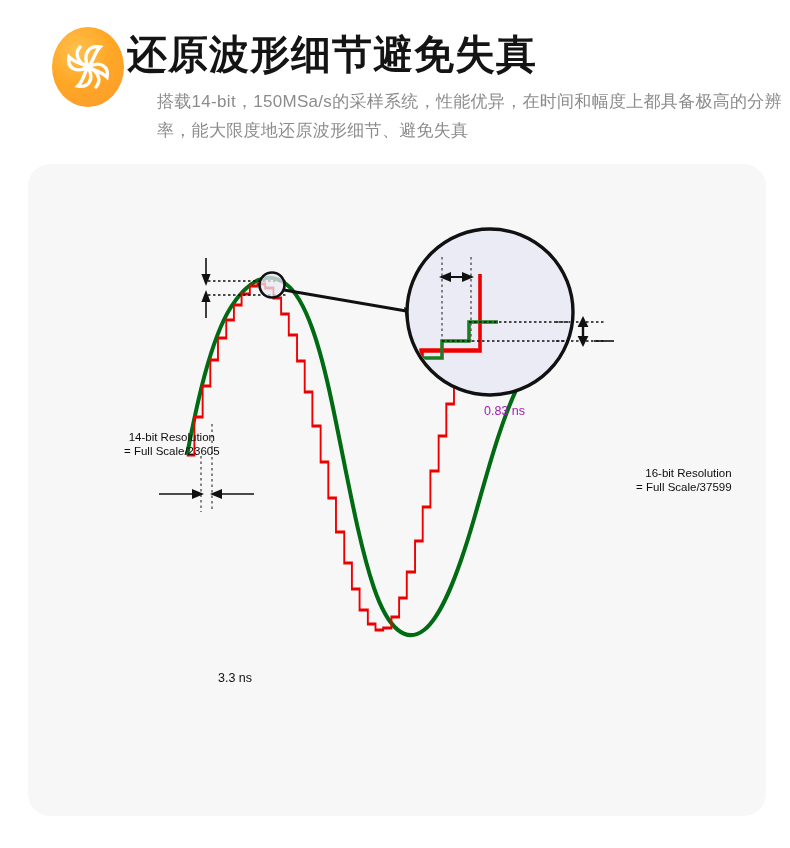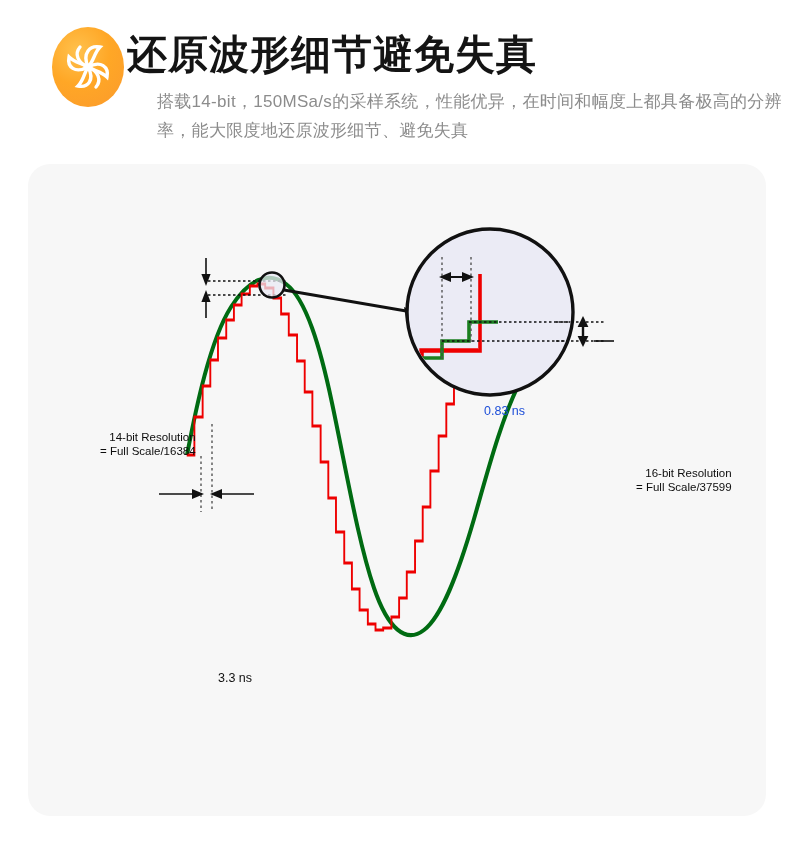--- a/index.html
+++ b/index.html
@@ -43,24 +43,24 @@
     position:absolute; left:172px; top:678px;
   }
   .legend-row{display:flex;align-items:center;height:26px;}
   .legend-label{
     font-size:18.5px;color:#111;white-space:pre;letter-spacing:.1px;
   }
   .ann{
     position:absolute; font-size:11.5px; color:#0d0d0d; line-height:14px;
     white-space:nowrap;
   }
-  .ann-left{ left:72px; top:266px; text-align:right; }
+  .ann-left{ left:96px; top:266px; text-align:center; }
   .ann-right{ left:608px; top:302px; text-align:right; }
   .lbl-33{ position:absolute; left:190px; top:507px; font-size:12.5px; color:#111;text-align:right;}
-  .lbl-083{ position:absolute; left:456px; top:240px; font-size:12.5px; color:#1d4ed8;}
+  .lbl-083{ position:absolute; left:456px; top:240px; font-size:12.5px; color:#a21caf;}
 </style>
 </head>
 <body>
 
 <div class="header">
 
   <div class="logo-badge">
     <svg width="72" height="80" viewBox="0 0 72 80" aria-hidden="true">
       <g fill="none" stroke="#ffffff" stroke-width="3.4" stroke-linecap="round">
         <path d="M36 40 C 30 26, 38 18, 48 20 C 42 26, 42 34, 36 40"></path>
@@ -194,21 +194,21 @@
     <g>
       <line x1="131" y1="330" x2="170" y2="330" stroke="#111" stroke-width="1.6"></line>
       <polygon points="176,330 164,325 164,335" fill="#111"></polygon>
       <line x1="226" y1="330" x2="188" y2="330" stroke="#111" stroke-width="1.6"></line>
       <polygon points="182,330 194,325 194,335" fill="#111"></polygon>
     </g>
   </svg>
 
   <div class="ann ann-left">
     <div>14-bit Resolution</div>
-    <div>= Full Scale/16384</div>
+    <div>= Full Scale/23605</div>
   </div>
 
   <div class="ann ann-right">
     <div>16-bit Resolution</div>
     <div>= Full Scale/37599</div>
   </div>
 
   <div class="lbl-33">3.3 ns</div>
   <div class="lbl-083">0.83 ns</div>
 

